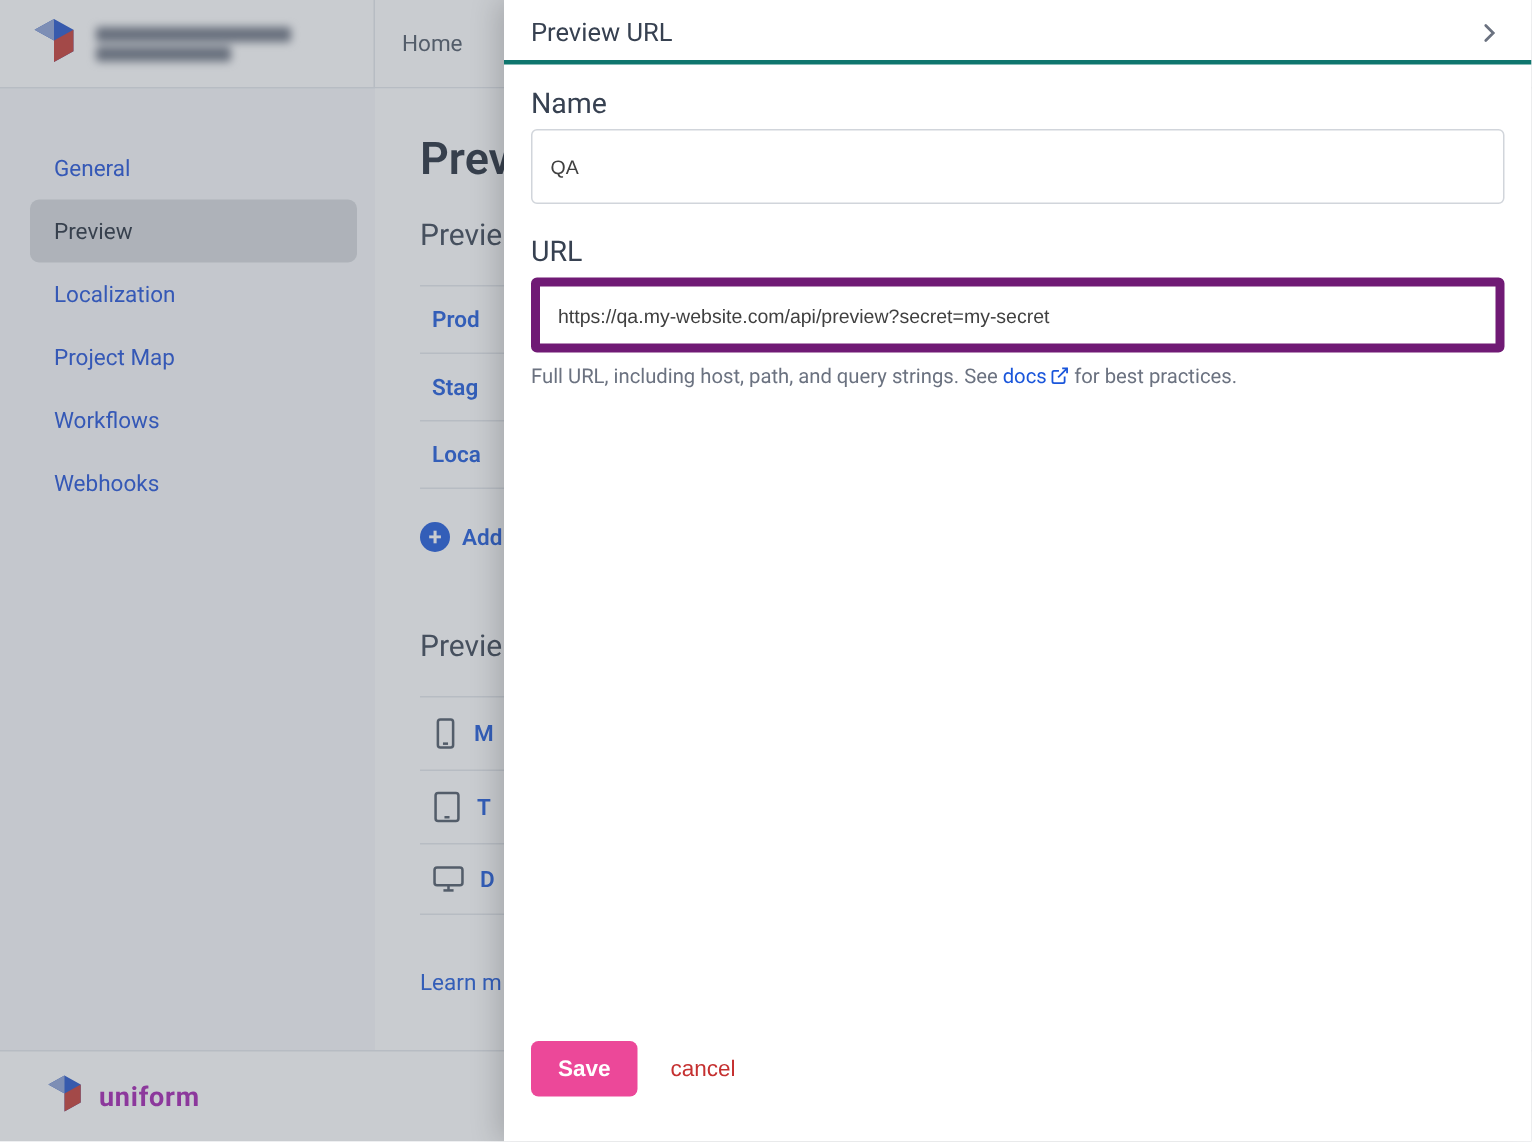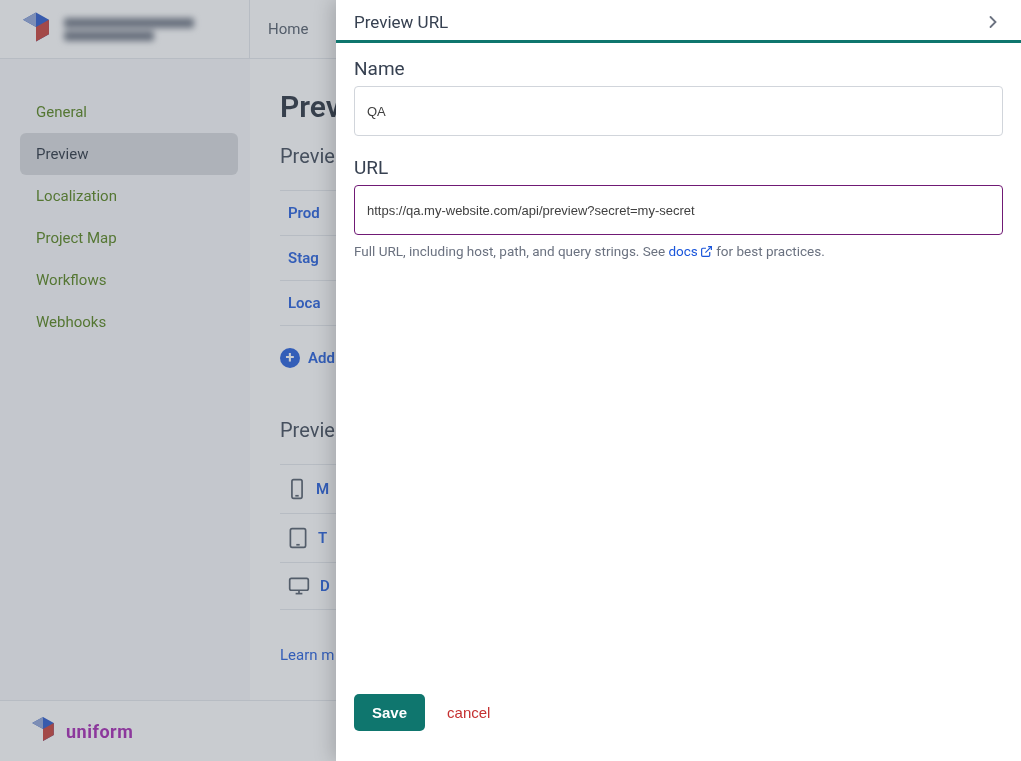--- a/index.html
+++ b/index.html
@@ -59,21 +59,21 @@
       top: 59px;
       left: 0;
       width: 250px;
       bottom: 61px;
       padding: 32px 12px 0 20px;
     }
     .sidebar-item {
       padding: 12px 16px;
       border-radius: 6px;
       font-size: 15px;
-      color: #4d7c0f;
+      color: #1d4ed8;
       cursor: pointer;
     }
     .sidebar-item.active {
       background: #d6d8dc;
       color: #1f2937;
     }
 
     
     .main {
       position: absolute;
@@ -210,21 +210,21 @@
       width: 100%;
       height: 50px;
       border: 1px solid #d1d5db;
       border-radius: 4px;
       padding: 0 12px;
       font-size: 13px;
       color: #404040;
       outline: none;
     }
     .text-input.focused {
-      border: 1px solid #701a75;
+      border: 6px solid #701a75;
     }
     .field-gap { height: 20px; }
     .help-text {
       font-size: 13.5px;
       color: #6b7280;
       margin-top: 8px;
     }
     .help-text a {
       color: #1a56db;
       text-decoration: none;
@@ -238,21 +238,21 @@
     }
 
     
     .panel-footer {
       padding: 14px 18px 30px 18px;
       display: flex;
       align-items: center;
       gap: 22px;
     }
     .btn-primary {
-      background: #0f766e;
+      background: #ec4899;
       color: #fff;
       border: none;
       border-radius: 5px;
       padding: 10px 18px;
       font-size: 15px;
       font-weight: 600;
       cursor: pointer;
     }
     .btn-link-danger {
       background: none;

